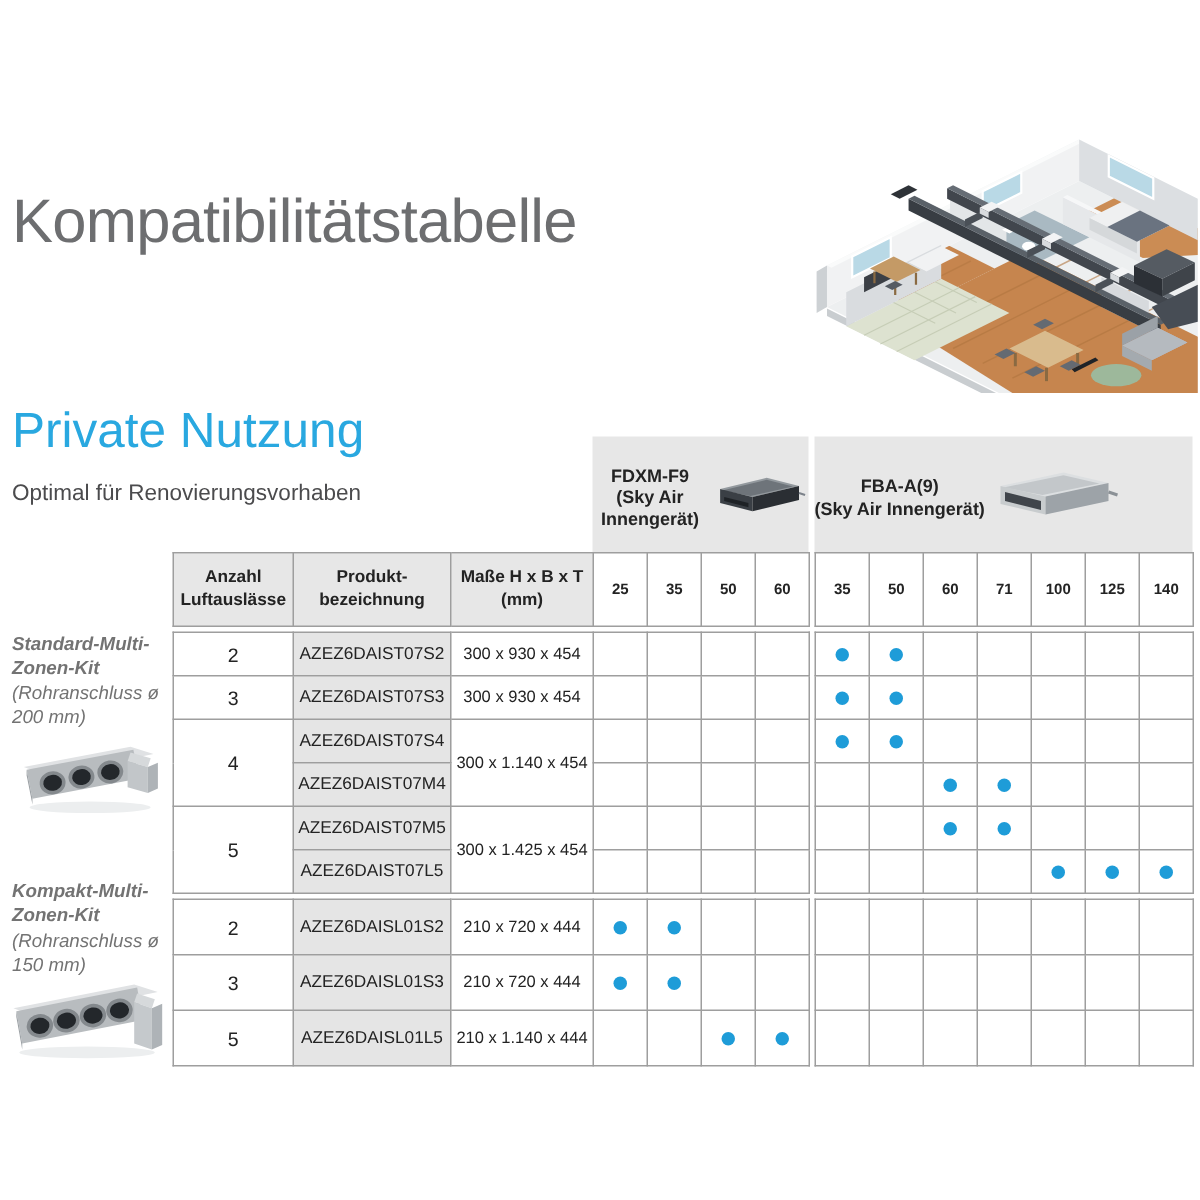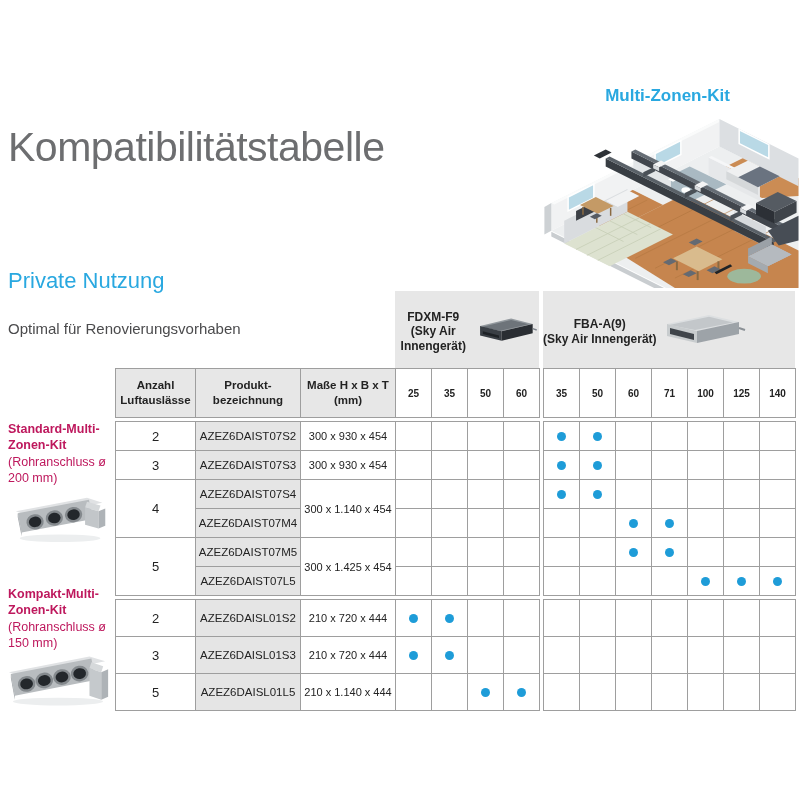--- a/index.html
+++ b/index.html
@@ -5,21 +5,21 @@
   html,body{margin:0;padding:0;}
   body{
     width:800px;height:800px;position:relative;background:#ffffff;
     font-family:"Liberation Sans","DejaVu Sans",sans-serif;
     color:#232323;overflow:hidden;
   }
   .abs{position:absolute;}
 
   
   #main-title{left:8px;top:124px;font-size:41px;font-weight:300;color:#6d6e70;letter-spacing:-0.5px;}
-  #section-title{left:8px;top:268px;font-size:22px;font-weight:300;color:#29a8e0;}
+  #section-title{left:8px;top:268px;font-size:33px;font-weight:300;color:#29a8e0;}
   #section-subtitle{left:8px;top:320px;font-size:15px;color:#4b4b4d;}
 
   
   #illus-wrap{left:535px;top:86px;width:265px;}
   #illus-label{text-align:center;font-size:17px;font-weight:bold;color:#29a8e0;margin-bottom:6px;}
   #house-svg{display:block;}
 
   
   .unit-head{top:291px;height:77px;background:#e7e7e7;display:flex;flex-direction:row;align-items:center;}
   .uh-title{font-size:12px;font-weight:bold;line-height:1.22;text-align:center;padding-top:4px;color:#232323;}
@@ -37,31 +37,30 @@
   tr.r37{height:37px;}
   .num{font-size:13px;background:#fff;}
   .prod{background:#e5e5e5;font-size:11.5px;font-weight:normal;}
   .dim{font-size:11px;background:#fff;}
   .dot{background:#fff;}
   .dot[data-on="1"]::after{
     content:"";display:block;margin:0 auto;width:9px;height:9px;border-radius:50%;background:#1e9cd8;
   }
 
   
-  .group-label{left:8px;width:110px;font-size:12.5px;line-height:1.3;color:#be185d;}
+  .group-label{left:8px;width:110px;font-size:12.5px;line-height:1.3;color:#737373;font-style:italic;}
   .gname{font-weight:bold;}
   .kit-img{display:block;}
 </style>
 </head>
 <body>
 
 <div class="abs" id="main-title">Kompatibilitätstabelle</div>
 
 <div class="abs" id="illus-wrap">
-  <div id="illus-label">Multi-Zonen-Kit</div>
   <svg id="house-svg" width="265" height="176" viewBox="0 0 265 178">
 
     <polygon points="15,126 131,184 265,184 265,179 131,179 15,121" fill="#c9cdd0"></polygon>
 
     <polygon points="15,120 185,35 265,75 265,178 131,178" fill="#edeff0"></polygon>
 
     <polygon points="60,128 150,83 265,140 265,178 140,178" fill="#c6854e"></polygon>
     <line x1="80" y1="138" x2="180" y2="88" stroke="#b0753f" stroke-width="1" opacity="0.6"></line>
     <line x1="100" y1="148" x2="200" y2="98" stroke="#b0753f" stroke-width="1" opacity="0.6"></line>
     <line x1="120" y1="158" x2="225" y2="106" stroke="#b0753f" stroke-width="1" opacity="0.6"></line>

